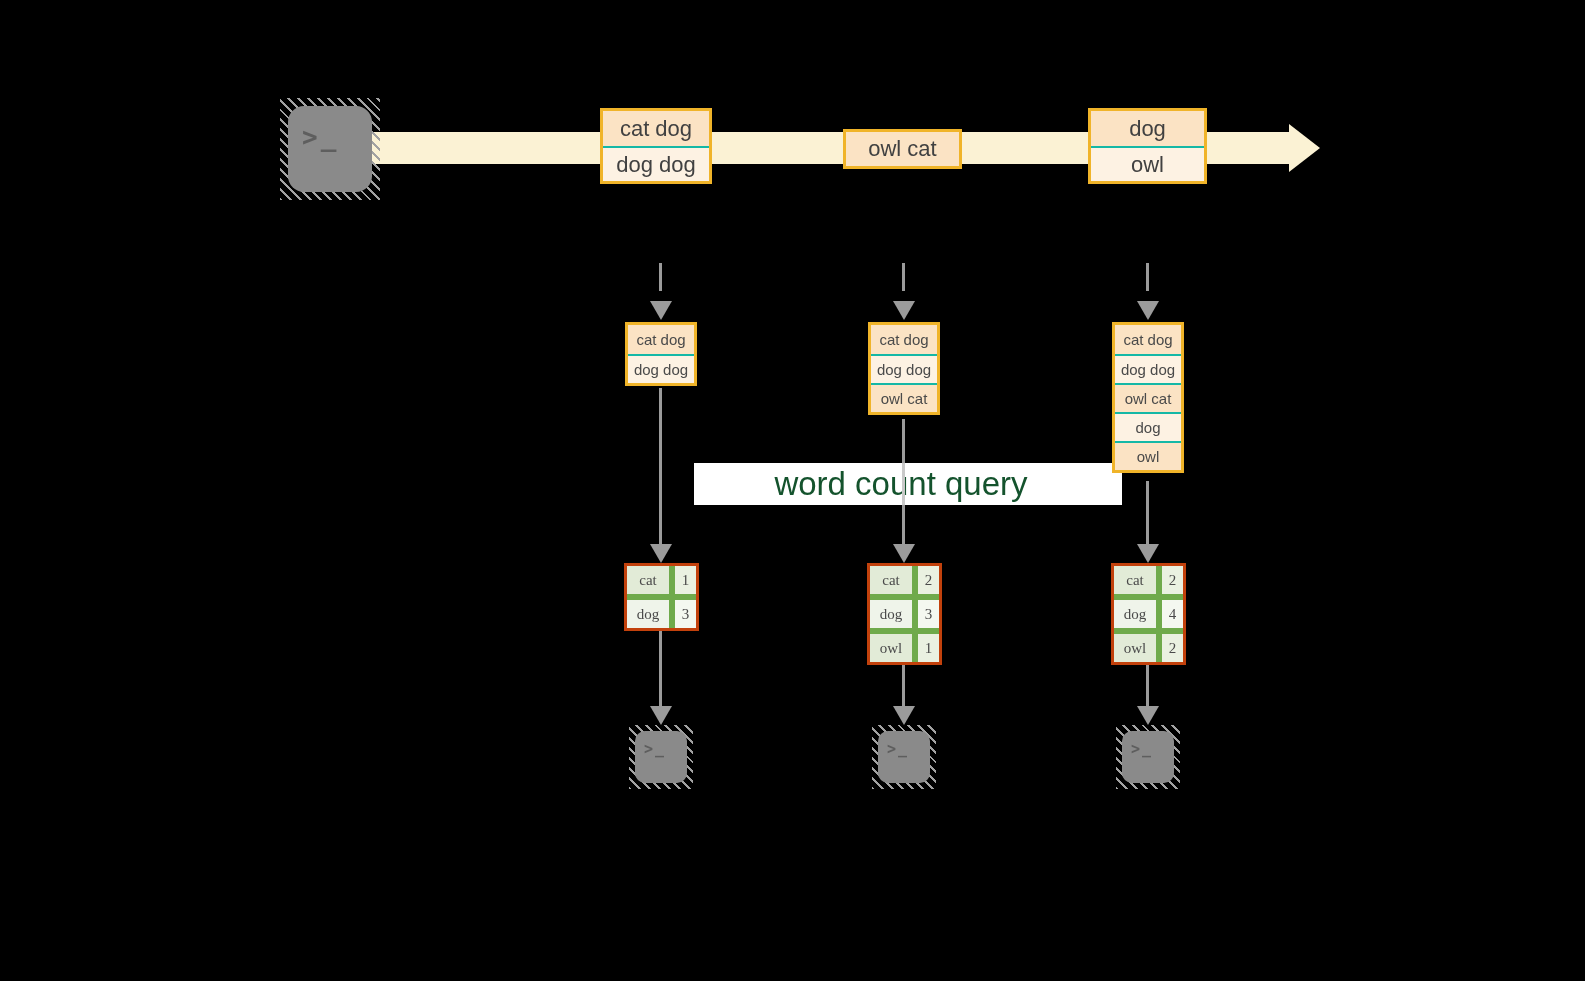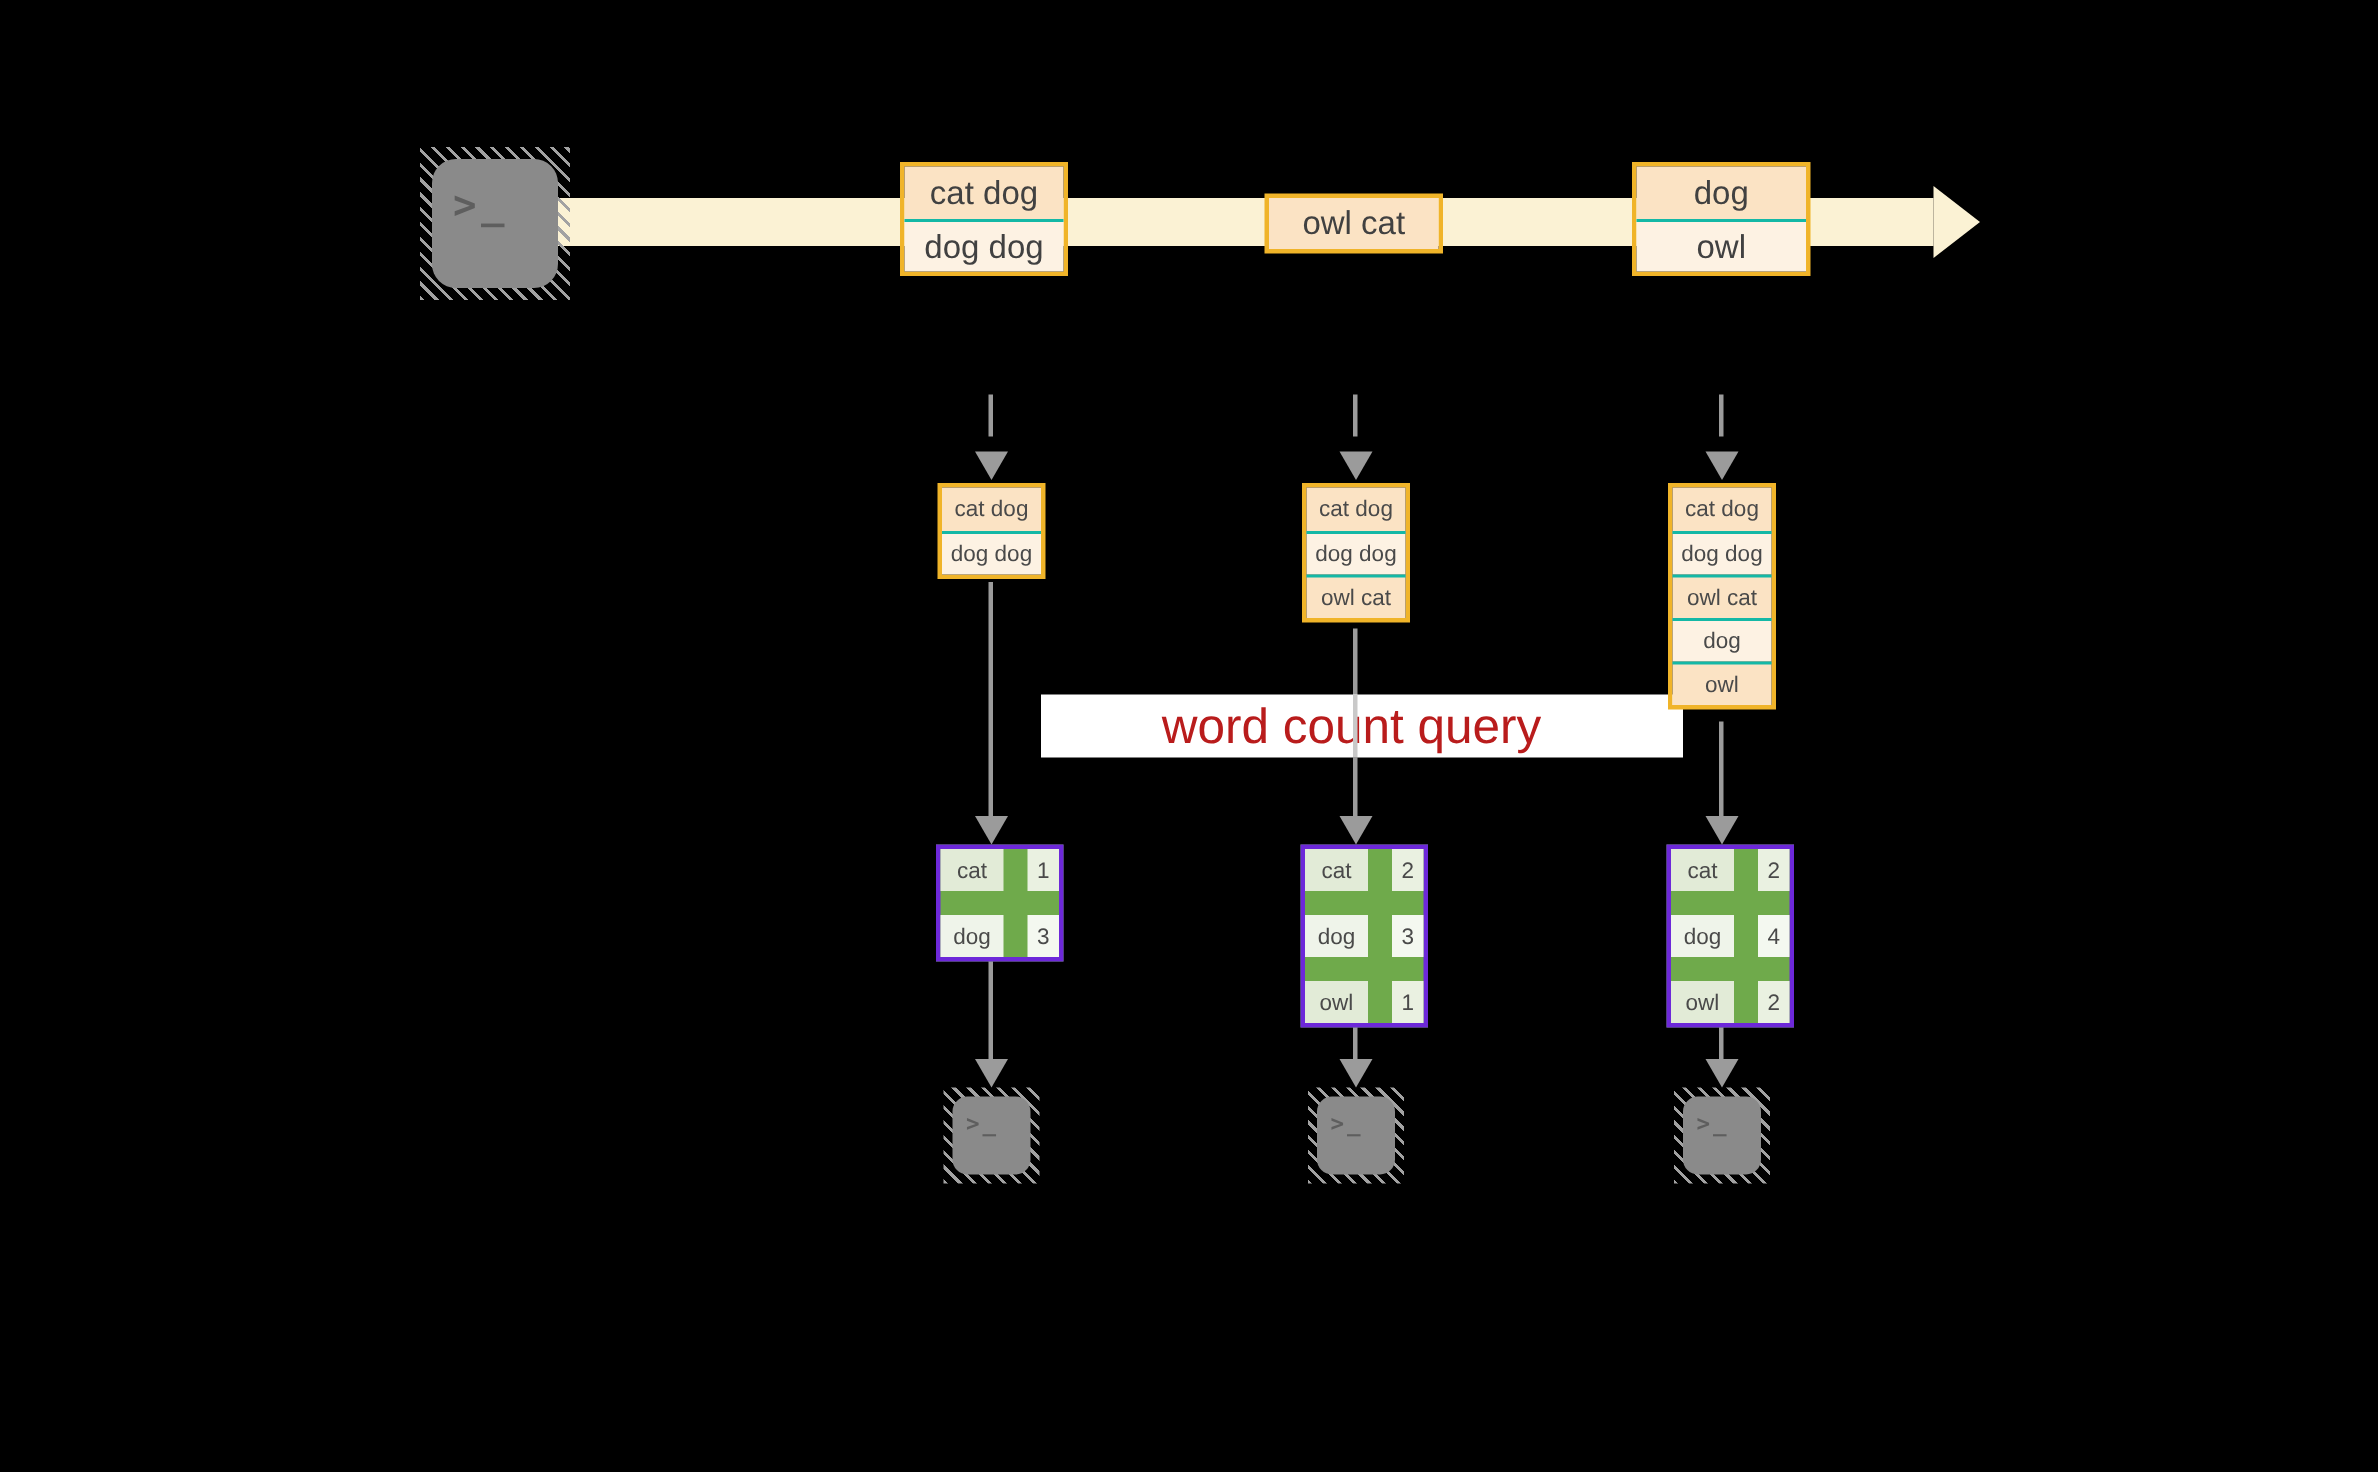--- a/index.html
+++ b/index.html
@@ -54,23 +54,24 @@
   .event .row { height: 35px; font-size: 22px; }
   .event-single .row { height: 34px; font-size: 22px; }
   .stack .row { height: 29px; font-size: 15px; color: #4a4a4a; }
 
   
   .wc {
     position: absolute; z-index: 4;
     display: grid;
     grid-template-columns: 42px 21px;
     grid-auto-rows: 28px;
-    gap: 16px;
+    gap: 6px;
     background: #6FAA4B;
-    border: 3px solid #6d28d9;
+    border: 3px solid #c2410c;
+    font-family: Liberation Serif, serif;
   }
   .wc .cell {
     display: flex; align-items: center; justify-content: center;
     font-size: 15px; color: #4a4a4a;
   }
   .cw-dark  { background: #E2EBD7; }
   .cw-light { background: #EFF4EA; }
   .cn-dark  { background: #EAF1E1; }
   .cn-light { background: #F4F8F0; }
 
@@ -88,21 +89,21 @@
   }
 
   
   .qband {
     position: absolute; left: 694px; top: 463px;
     width: 428px; height: 42px;
     background: #FFFFFF; z-index: 2;
     display: flex; align-items: center; justify-content: center;
   }
   .qband span {
-    font-size: 33px; color: #b91c1c; padding-right: 14px; white-space: nowrap;
+    font-size: 33px; color: #14532d; padding-right: 14px; white-space: nowrap;
   }
 </style>
 </head>
 <body>
 
 <div class="canvas">
 
   <div class="shaft"></div>
   <div class="shaft-head"></div>
 

